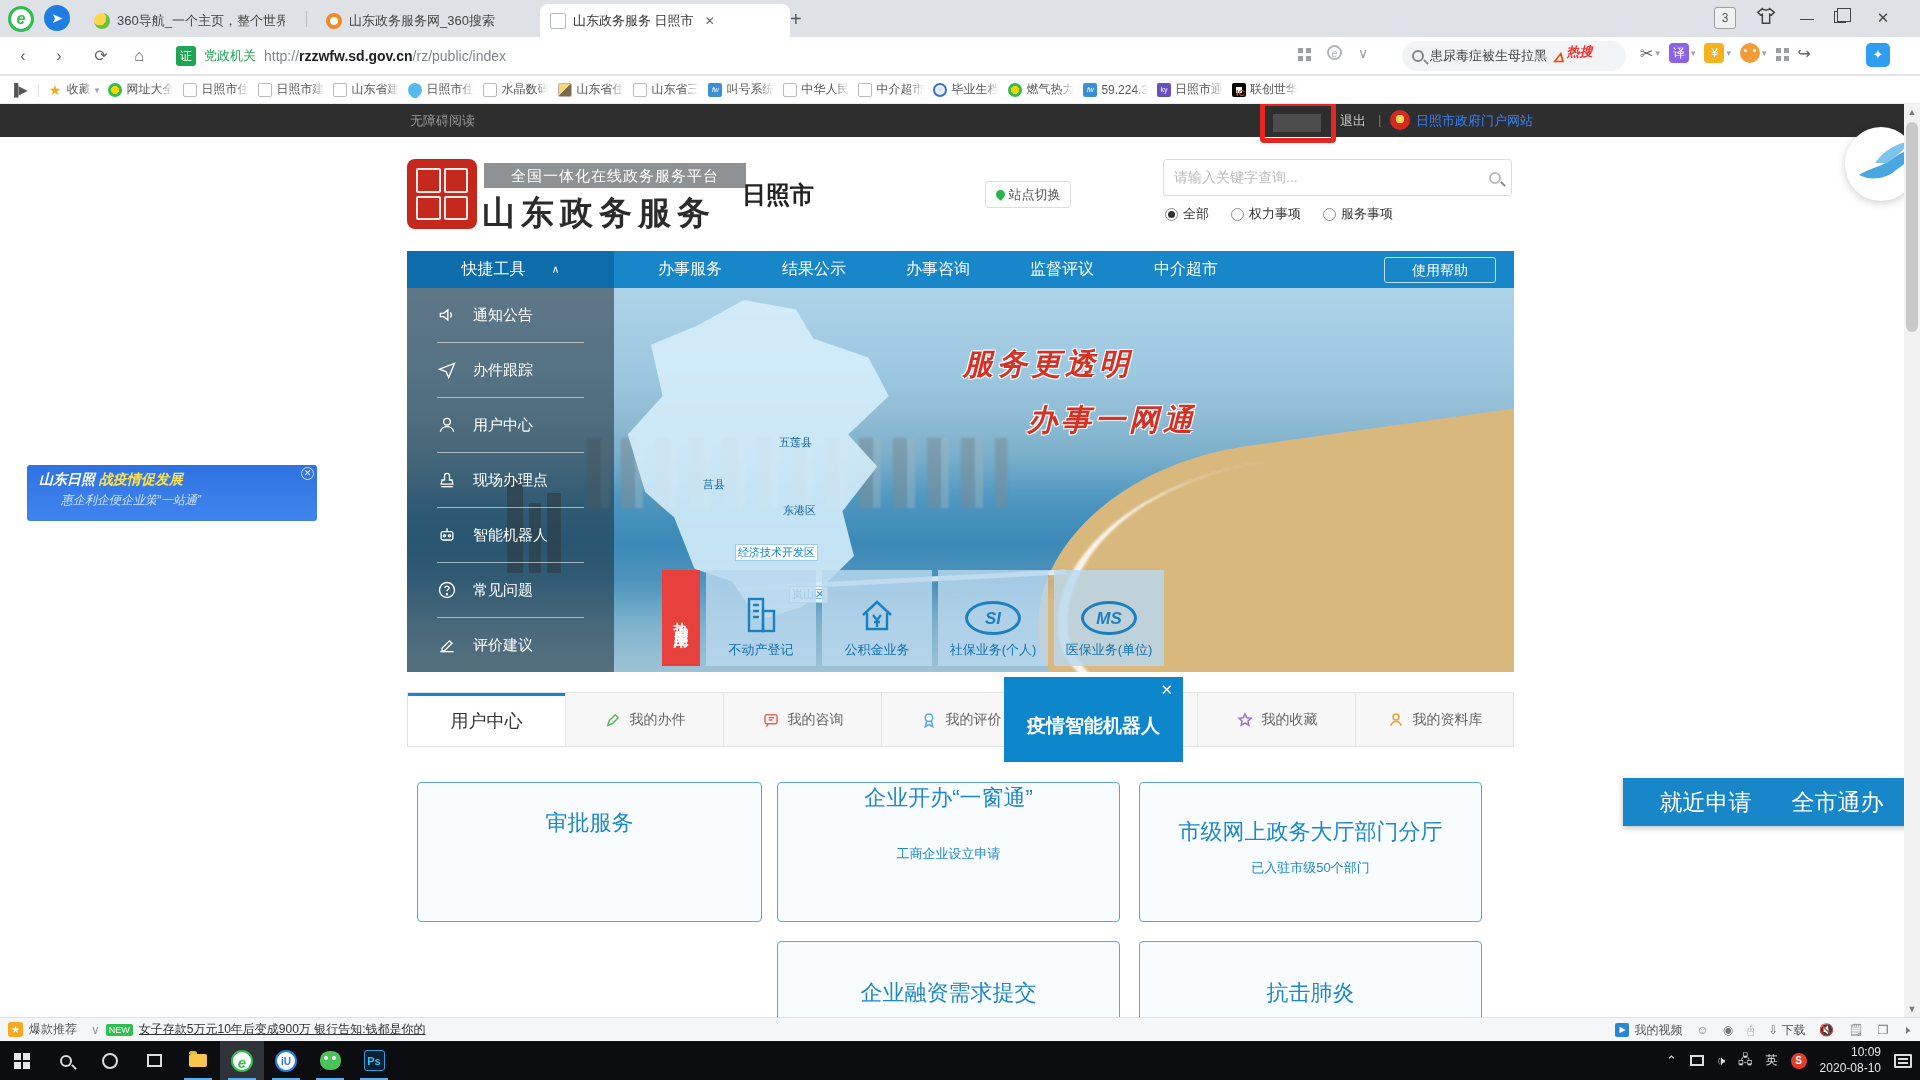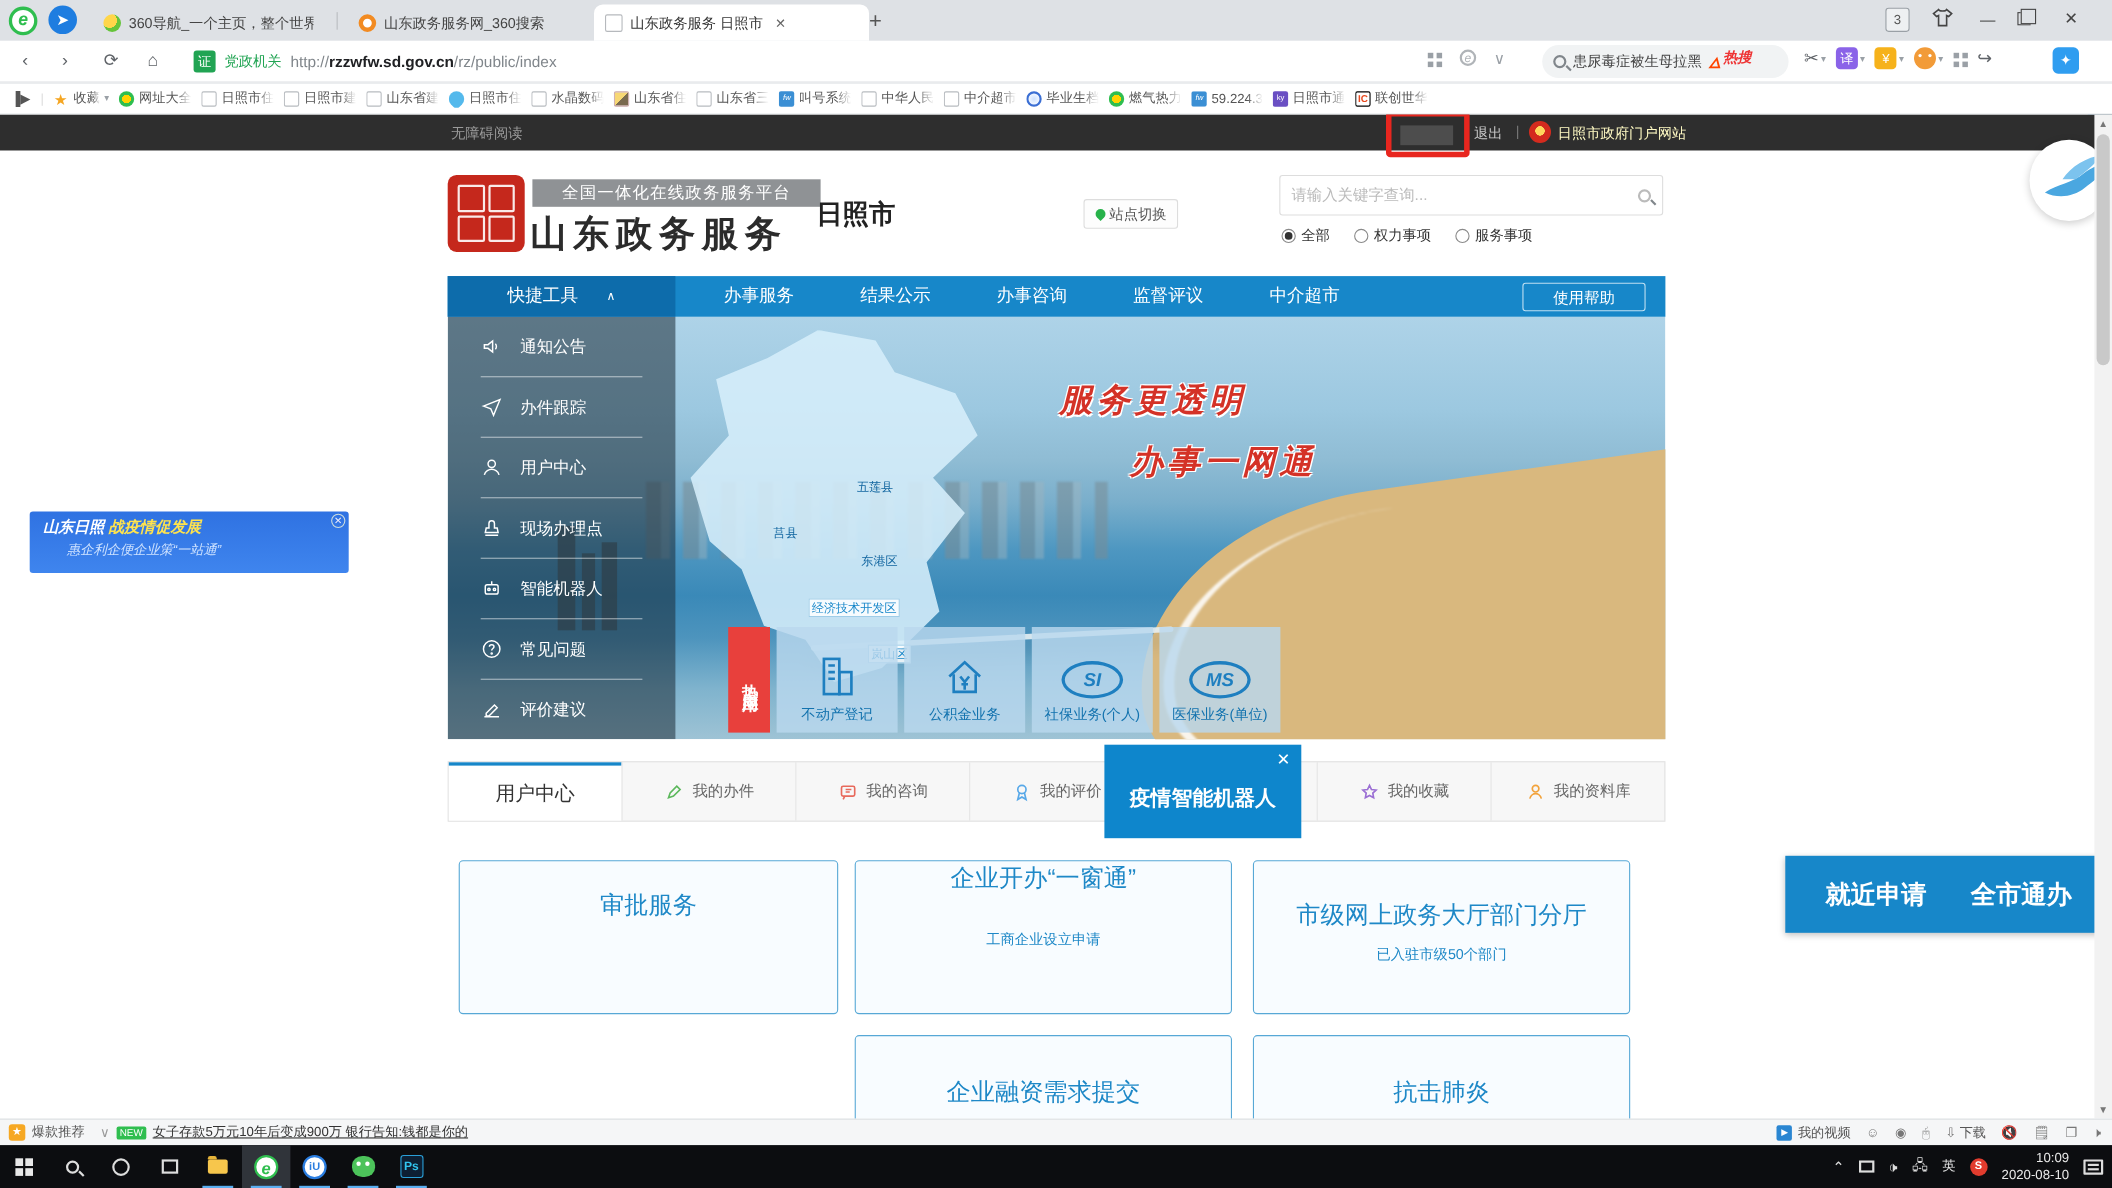--- a/index.html
+++ b/index.html
@@ -86,36 +86,36 @@
         -webkit-mask-image:linear-gradient(90deg,#000 70%,transparent); }
   .bmi { width:14px; height:14px; flex:none; border-radius:2px; }
   .bmi.page { background:#fff; border:1px solid #b8bcc0; }
   .bmi.star { color:#f5a623; font-size:14px; line-height:14px; border:none; background:none; }
   .bmi.plus { border-radius:50%; background:radial-gradient(circle at 50% 50%, #ffd200 0 40%, #2fbe4f 41%); }
   .bmi.drop { border-radius:50% 50% 50% 0; transform:rotate(-45deg); background:#54b9ec; }
   .bmi.img { background:linear-gradient(135deg,#f7d774 0 50%, #7a6a4f 50%); border:1px solid #caa; }
   .bmi.bsq { background:#3b8fd4; color:#fff; font-size:7px; line-height:14px; text-align:center; font-style:italic; }
   .bmi.globe { border-radius:50%; border:2px solid #3b6fd4; background:radial-gradient(#cfe2ff,#fff); }
   .bmi.psq { background:#6a4fc3; color:#fff; font-size:7px; line-height:14px; text-align:center; }
-  .bmi.ic { background:#fff; border:1px solid #000000; color:#e84a1f; font-weight:bold; font-size:9px;
+  .bmi.ic { background:#fff; border:4px solid #000000; color:#e84a1f; font-weight:bold; font-size:9px;
             line-height:12px; text-align:center; }
 
   
   .webpage { position:absolute; left:0; top:104px; width:1920px; height:913px; background:#fff; overflow:hidden; }
 
   .blackbar { position:absolute; left:0; top:0; width:1920px; height:33px; background:#2e2e2e; }
   .blackbar .acc { position:absolute; left:410px; top:8px; color:#9a9a9a; font-size:13px; }
   .annotation { position:absolute; left:1260px; top:-3px; width:76px; height:42px;
                 border:5px solid #e8261f; border-radius:4px; z-index:5; }
   .redacted { position:absolute; left:8px; top:8px; width:48px; height:18px; background:#555; opacity:.8; }
   .logout { position:absolute; left:1340px; top:8px; color:#ccc; font-size:13px; }
   .bbsep { position:absolute; left:1378px; top:8px; color:#777; font-size:13px; }
   .emblem { position:absolute; left:1390px; top:6px; width:20px; height:20px; border-radius:50%;
             background:radial-gradient(circle at 50% 45%, #ffd85c 0 28%, #d42b1e 30%); }
-  .portal { position:absolute; left:1416px; top:8px; color:#fef9c3; font-size:13px; }
+  .portal { position:absolute; left:1416px; top:8px; color:#3b82f6; font-size:13px; }
 
   .header { position:absolute; left:0; top:33px; width:1920px; height:114px; background:#fff; }
   .seal { position:absolute; left:409px; top:24px; width:66px; height:66px; background:#c5281c;
           border-radius:6px; box-shadow:0 0 0 2px #c5281c; display:grid; grid-template-columns:1fr 1fr;
           padding:7px; gap:3px; }
   .seal i { border:2px solid #fff; border-radius:2px; opacity:.9; }
   .platband { position:absolute; left:484px; top:26px; width:262px; height:25px; background:#8f9295;
               color:#fff; font-size:15px; text-align:center; line-height:25px; letter-spacing:1px; }
   .brand { position:absolute; left:482px; top:54px; width:266px; font-size:33px; font-weight:bold;
            color:#2b2b2b; letter-spacing:6px; white-space:nowrap; }
@@ -201,22 +201,22 @@
   .robot { position:absolute; left:1004px; top:573px; width:179px; height:85px; background:#0e86cc;
            z-index:6; color:#fff; }
   .robot .rx { position:absolute; right:10px; top:4px; font-size:15px; }
   .robot .rt { position:absolute; left:0; right:0; top:36px; text-align:center; font-size:19px; font-weight:bold; }
 
   
   .card { position:absolute; border:1px solid #57a8d6; border-radius:4px; background:#f8fcff;
           color:#1e88c7; text-align:center; }
   .card .ct { font-size:22px; }
   .card .cs { font-size:13px; }
-  .frbar { position:absolute; left:1623px; top:674px; width:297px; height:70px; background:#1787c9;
-           color:#fff; font-size:23px; font-weight:bold; display:flex; align-items:center;
+  .frbar { position:absolute; left:1623px; top:674px; width:297px; height:48px; background:#1787c9;
+           color:#fff; font-size:23px; font-weight:normal; display:flex; align-items:center;
            justify-content:center; gap:40px; box-shadow:0 2px 6px rgba(0,0,0,.25); }
 
   
   .dove { position:absolute; left:1845px; top:23px; width:72px; height:74px; border-radius:50%;
           background:#fff; box-shadow:0 2px 8px rgba(0,0,0,.2); overflow:hidden; }
   .pscroll { position:absolute; left:1904px; top:0; width:16px; height:913px; background:#f2f2f2; }
   .pscroll .thumb { position:absolute; left:2px; top:18px; width:12px; height:210px; background:#c9c9c9;
                     border-radius:6px; }
   .pscroll .arr { position:absolute; left:0; width:16px; text-align:center; font-size:9px; color:#777; }
 

